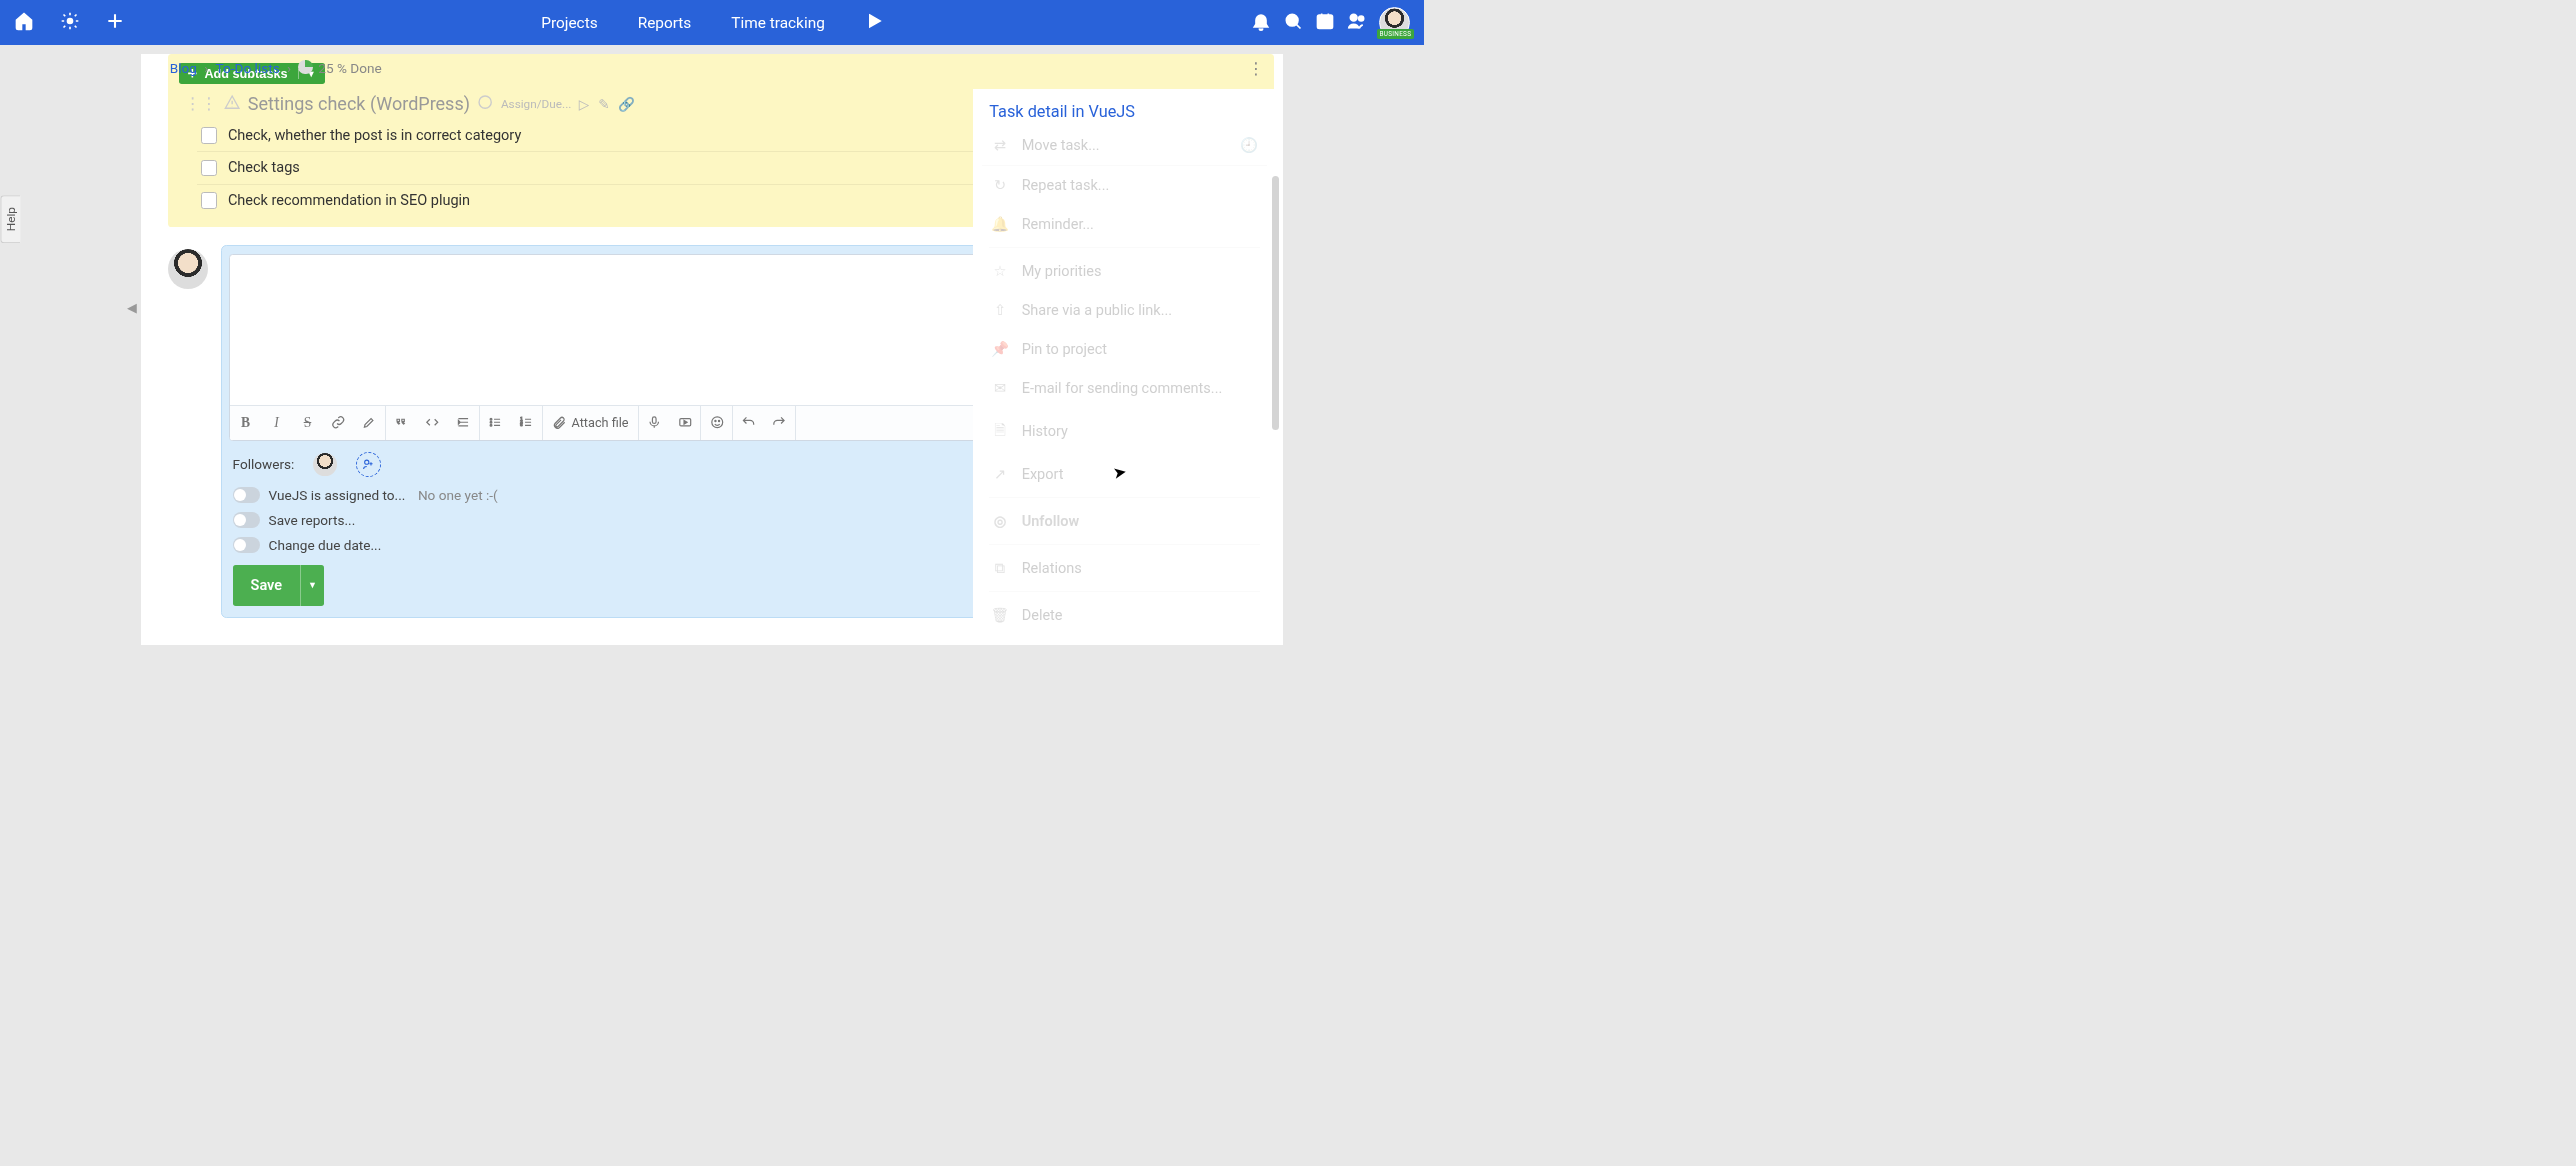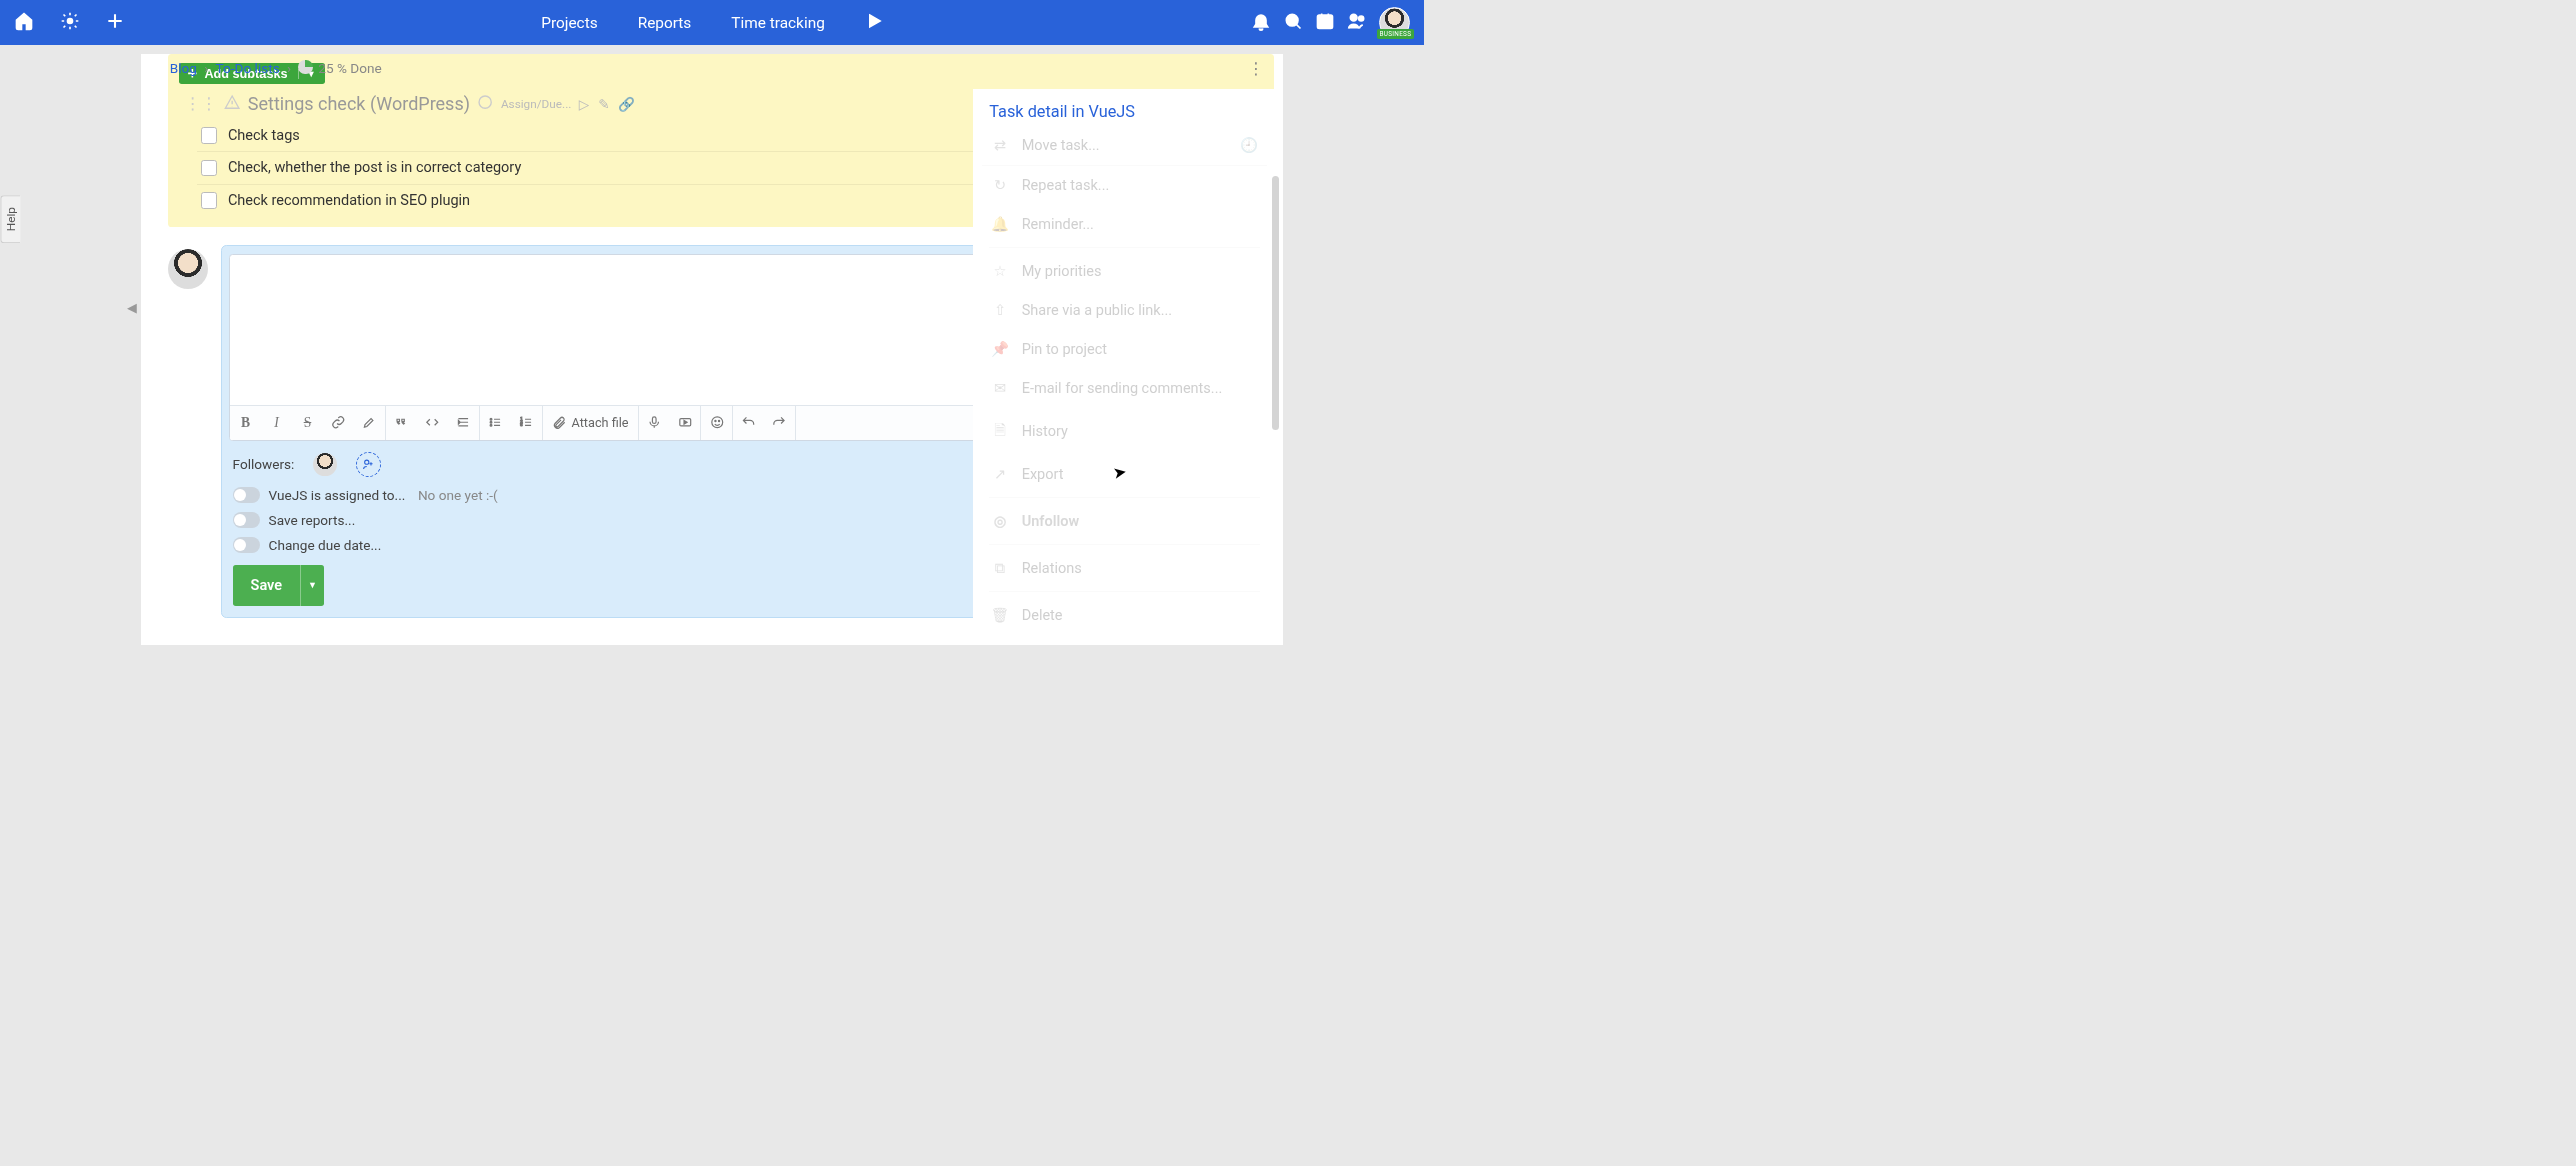--- a/index.html
+++ b/index.html
@@ -360,25 +360,25 @@
         <span class="small">Assign/Due...</span>
         <span class="parent-icons">
           <span>▷</span>
           <span>✎</span>
           <span>🔗</span>
         </span>
       </div>
       <div class="subtask-list">
         <div class="subtask-item">
           <span class="chk"></span>
-          <span>Check tags</span>
+          <span>Check, whether the post is in correct category</span>
         </div>
         <div class="subtask-item">
           <span class="chk"></span>
-          <span>Check, whether the post is in correct category</span>
+          <span>Check tags</span>
         </div>
         <div class="subtask-item">
           <span class="chk"></span>
           <span>Check recommendation in SEO plugin</span>
         </div>
       </div>
     </div>
 
     <div class="comment-block">
       <div class="comment-avatar"></div>

